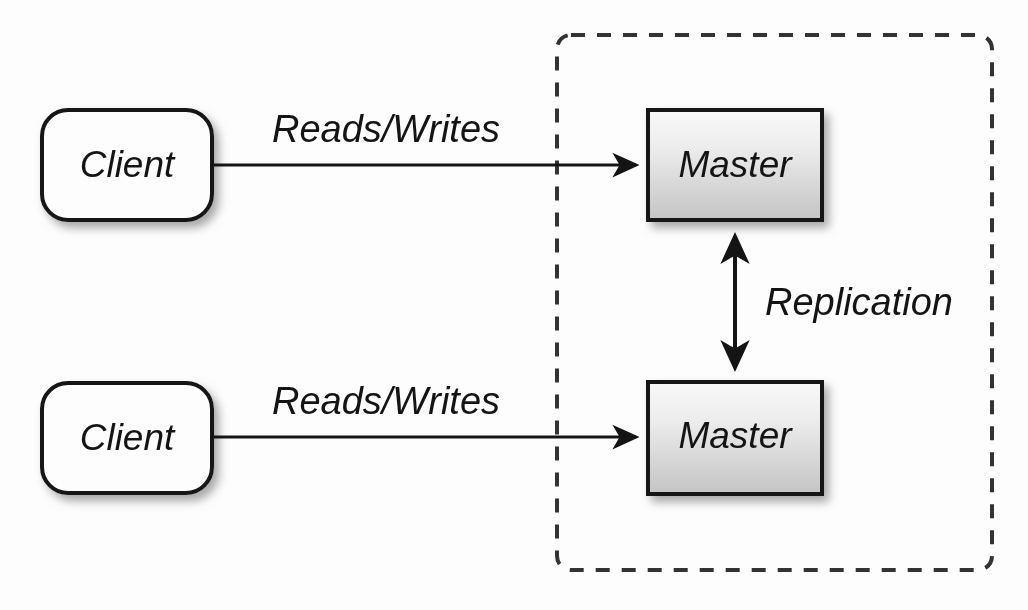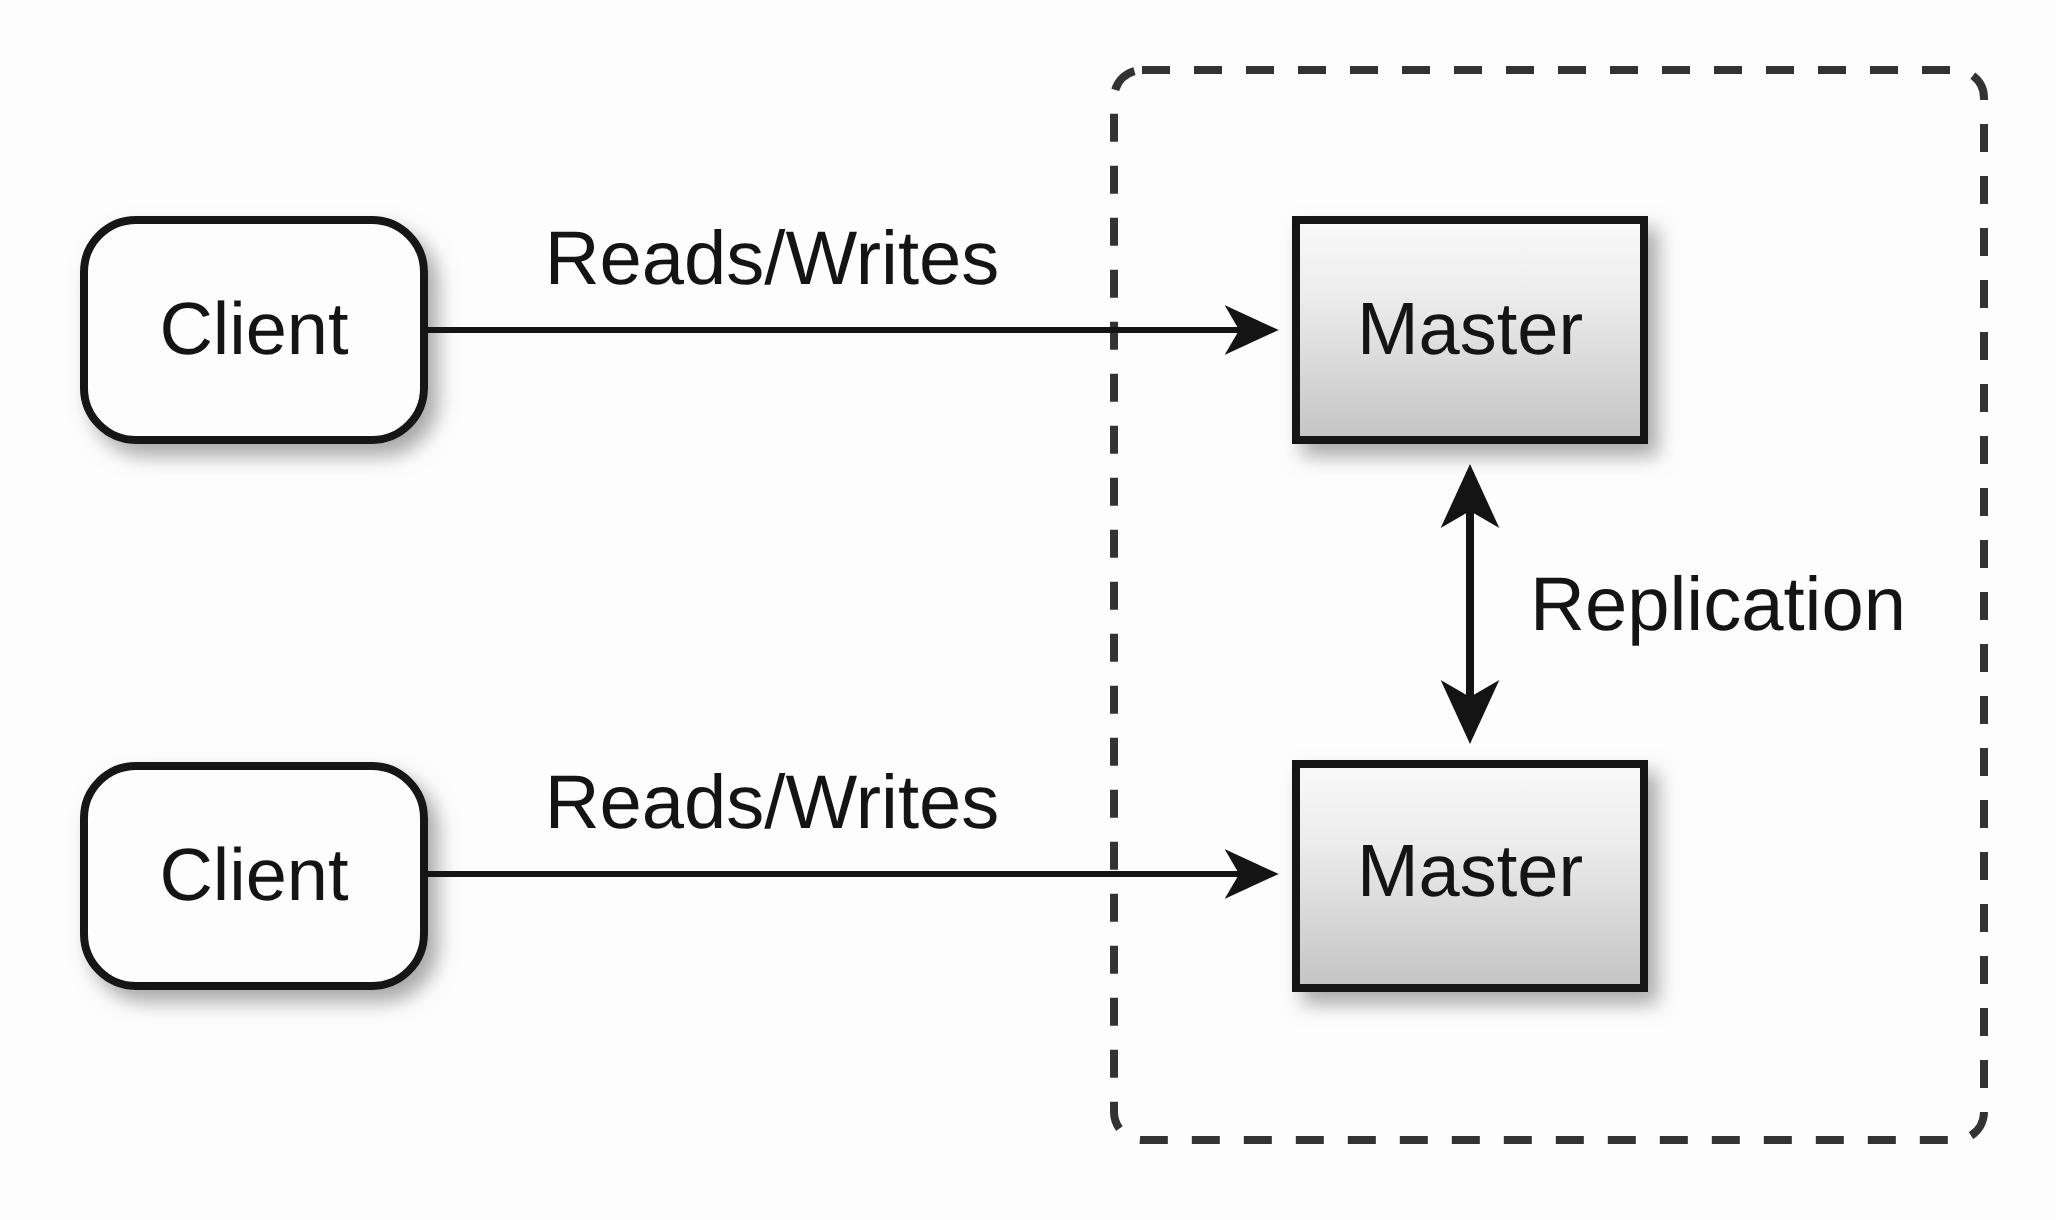--- a/index.html
+++ b/index.html
@@ -7,20 +7,21 @@
     padding: 0;
     background: #ffffff;
   }
   #canvas {
     position: relative;
     width: 1028px;
     height: 610px;
     background: #fdfdfd;
     overflow: hidden;
     font-family: "Liberation Sans", sans-serif;
+    font-style: italic;
   }
   #diagram-svg {
     position: absolute;
     left: 0;
     top: 0;
     width: 1028px;
     height: 610px;
   }
   .node-label {
     font-family: "Liberation Sans", sans-serif;

